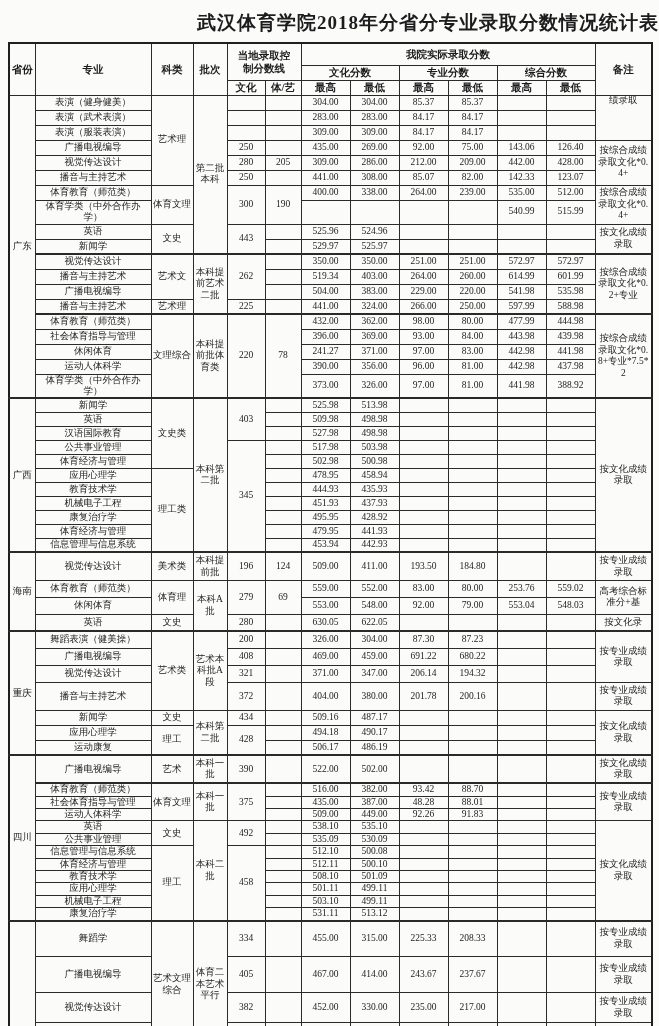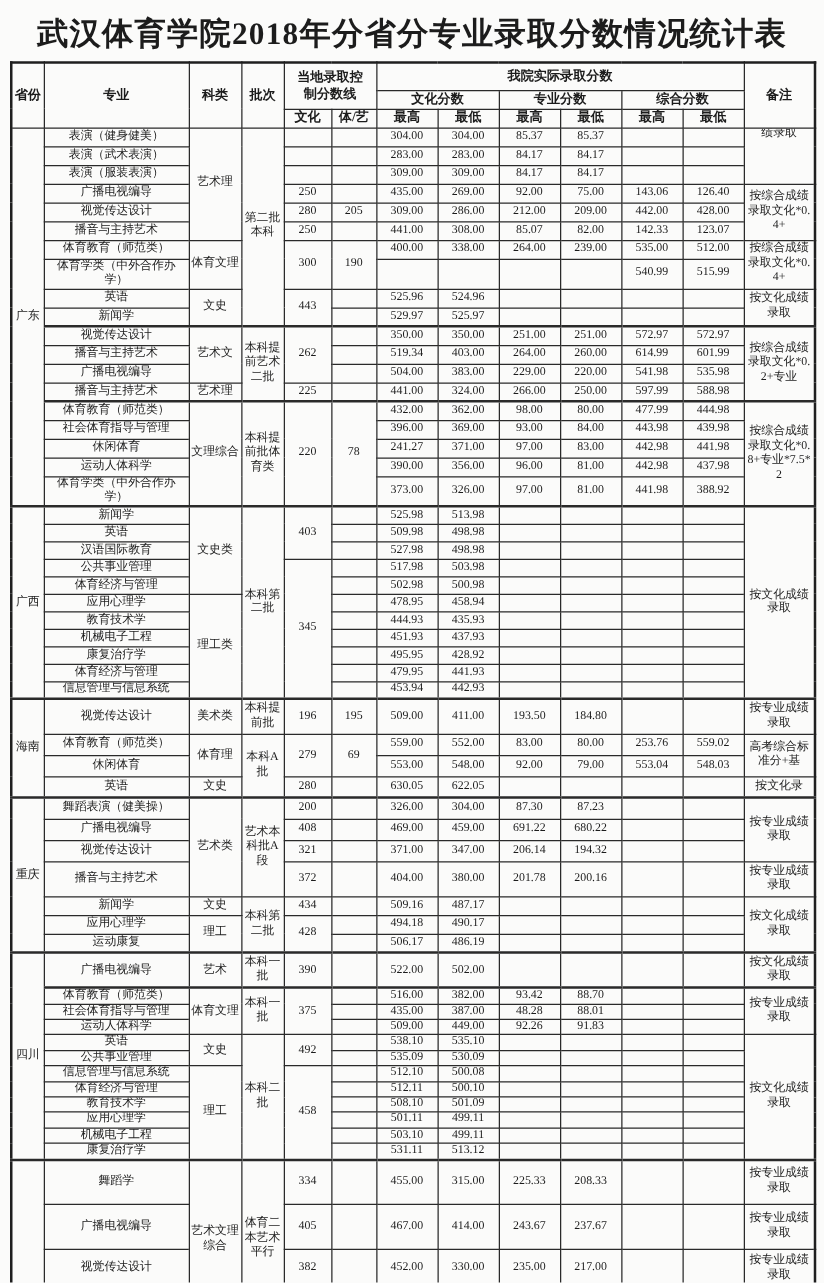--- a/index.html
+++ b/index.html
@@ -4,22 +4,22 @@
 <style>
   html,body{margin:0;padding:0;}
   body{
     width:659px;height:1026px;overflow:hidden;
     background:#fbfbfa;color:#1c1c1c;
     font-family:"Liberation Serif","DejaVu Serif",serif;
     position:relative;
   }
   .page{width:659px;height:1026px;overflow:hidden;}
   .doc-title{
-    margin:10px 0 6px 0;text-align:center;
-    font-size:25px;font-weight:bold;letter-spacing:1px;
+    margin:10px 0 6px 0;text-align:right;
+    font-size:19px;font-weight:bold;letter-spacing:1px;
     font-family:"Liberation Serif","DejaVu Serif",serif;
   }
   table.score-table{
     border-collapse:collapse;table-layout:fixed;
     margin-left:8px;width:643px;
     border:2px solid #1f1f1f;
   }
   .score-table th,.score-table td{
     border:1px solid #2a2a2a;
     padding:0 1px;text-align:center;vertical-align:middle;
@@ -417,21 +417,21 @@
           <td></td>
           <td></td>
           <td></td>
         </tr>
         <tr class="thick-top" style="height: 28px;">
           <td rowspan="4">海南</td>
           <td>视觉传达设计</td>
           <td>美术类</td>
           <td>本科提前批</td>
           <td>196</td>
-          <td>195</td>
+          <td>124</td>
           <td>509.00</td>
           <td>411.00</td>
           <td>193.50</td>
           <td>184.80</td>
           <td></td>
           <td></td>
           <td>按专业成绩录取</td>
         </tr>
         <tr style="height: 17px;">
           <td>体育教育（师范类）</td>

